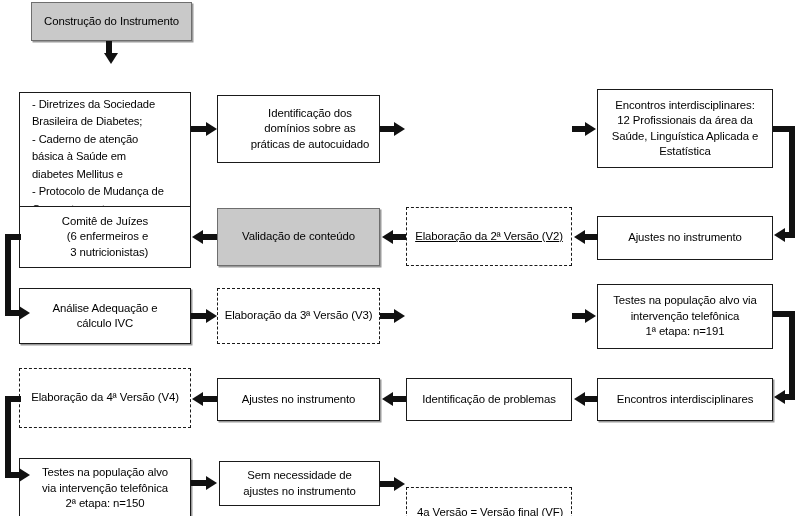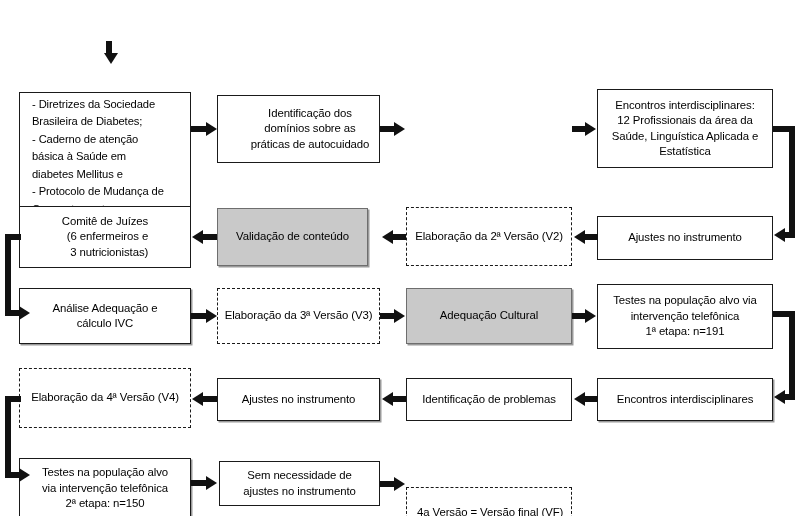--- a/index.html
+++ b/index.html
@@ -76,20 +76,21 @@
     border-right: 7.5px solid transparent;
     border-top: 11px solid #111111;
   }
   .conn { position: absolute; }
 </style>
 </head>
 <body>
 
 <div id="canvas">
 
+  <div class="node gray shadowbox" style="left:31px; top:2px; width:161px; height:39px;">Construção do Instrumento</div>
 
   <div class="node leftalign" style="left:19px; top:64px; width:172px; height:130px; font-size:11.2px; line-height:17.4px;">- Diretrizes da Sociedade
   Brasileira de Diabetes;
 - Caderno de atenção
   básica à Saúde em
   diabetes Mellitus e
 - Protocolo de Mudança de
   Comportamentos</div>
 
   <div class="node" style="left:217px; top:95px; width:163px; height:68px;padding-left:27px;">Identificação dos
@@ -97,34 +98,33 @@
 práticas de autocuidado</div>
 
 
   <div class="node" style="left:597px; top:89px; width:176px; height:79px;">Encontros interdisciplinares:
 12 Profissionais da área da
 Saúde, Linguística Aplicada e
 Estatística</div>
 
   <div class="node" style="left:597px; top:216px; width:176px; height:44px;">Ajustes no instrumento</div>
 
-  <div class="node dashed" style="left:406px; top:207px; width:166px; height:59px;">Elaboração da 2ª Versão (V2)</div>
-
-  <div class="node gray shadowbox" style="left:217px; top:208px; width:151px; height:58px;">Validação de conteúdo</div>
+  <div class="node dashed" style="left:406px; top:207px; width:166px; height:59px;text-decoration:underline;">Elaboração da 2ª Versão (V2)</div>
+
+  <div class="node gray shadowbox" style="left:217px; top:208px; width:163px; height:58px;">Validação de conteúdo</div>
 
   <div class="node" style="left:19px; top:206px; width:172px; height:62px;text-align:right;">Comitê de Juízes
 (6 enfermeiros e
 3 nutricionistas)</div>
 
   <div class="node shadowbox" style="left:19px; top:288px; width:172px; height:56px;">Análise Adequação e
 cálculo IVC</div>
 
   <div class="node dashed" style="left:217px; top:288px; width:163px; height:56px;">Elaboração da 3ª Versão (V3)</div>
 
-  <div class="node gray shadowbox" style="left:406px; top:288px; width:166px; height:56px;">Adequação Cultural</div>
 
   <div class="node" style="left:597px; top:284px; width:176px; height:65px;">Testes na população alvo via
 intervenção telefônica
 1ª etapa: n=191</div>
 
   <div class="node shadowbox" style="left:597px; top:378px; width:176px; height:43px;">Encontros interdisciplinares</div>
 
   <div class="node" style="left:406px; top:378px; width:166px; height:43px;">Identificação de problemas</div>
 
   <div class="node shadowbox" style="left:217px; top:378px; width:163px; height:43px;">Ajustes no instrumento</div>

